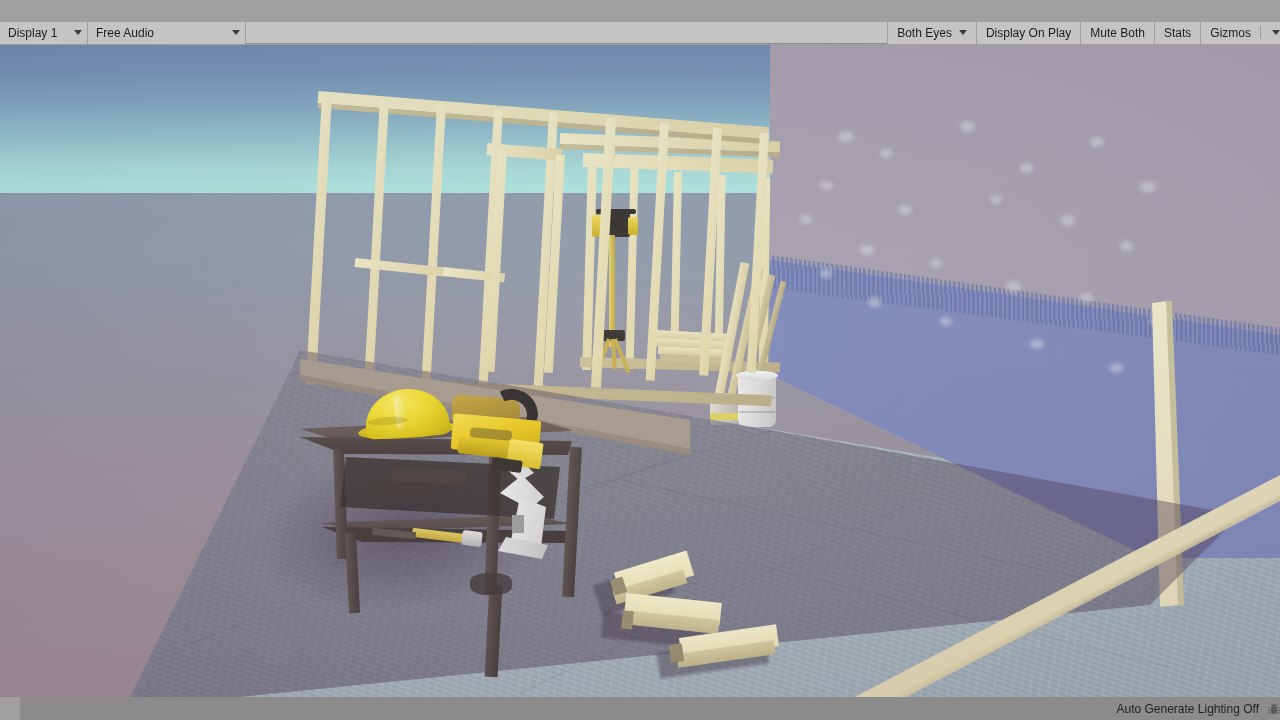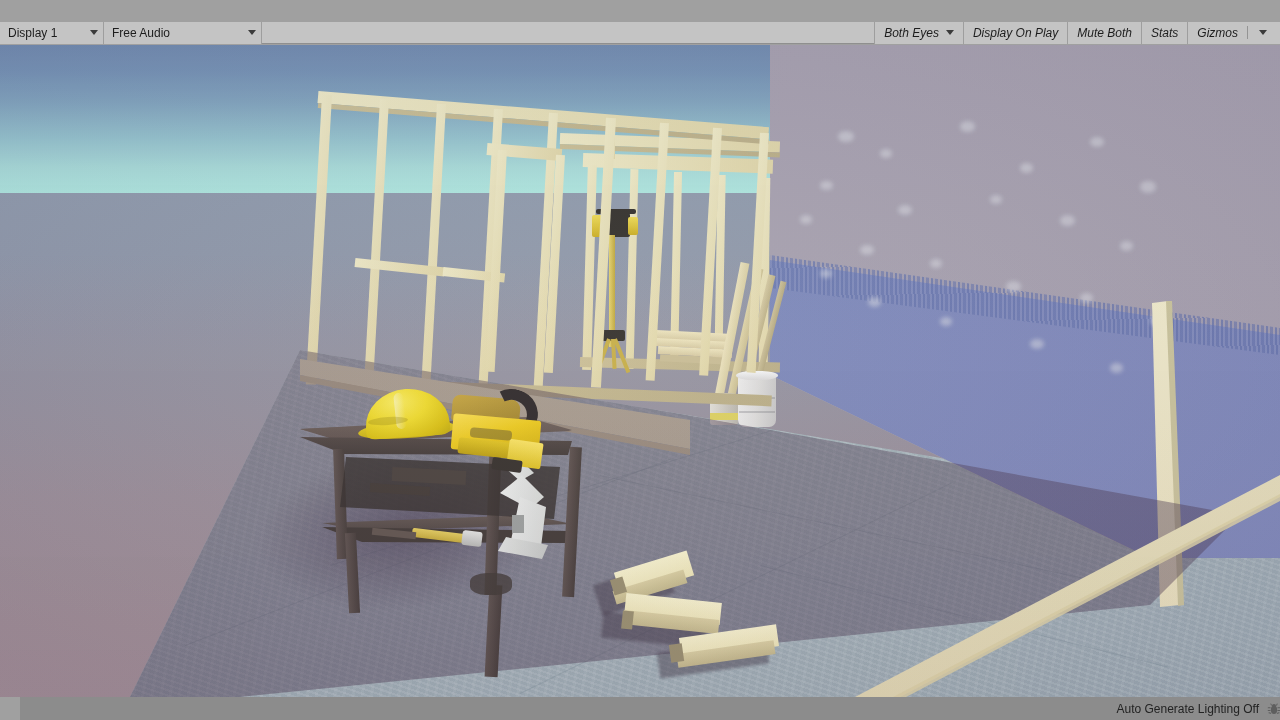--- a/index.html
+++ b/index.html
@@ -66,23 +66,23 @@
   .slider-track { position: absolute; left: 0; right: 0; height: 2px; background: #6e6e6e; }
   .slider-knob {
     position: absolute; left: 0px; width: 12px; height: 12px; border-radius: 50%;
     background: #6d5f6d; border: 1px solid #5b505b;
   }
   .scale-val { min-width: 18px; }
   .tb-spacer { flex: 1 1 auto; height: 22px; }
   .tb-btn {
     height: 22px; display: flex; align-items: center; gap: 7px;
     padding: 0 9px; border-left: 1px solid #9e9e9e;
-    white-space: nowrap; background: #c4c4c4; font-style: italic;
-  }
-  .tb-btn.gizmos { padding-right: 13px; }
+    white-space: nowrap; background: #c4c4c4;
+  }
+  .tb-btn.gizmos { padding-right: 0; }
   .gz-sep { width: 1px; height: 13px; background: #949494; margin: 0 4px 0 2px; }
 
   
   .gameview {
     position: absolute; left: 0; top: 45px; width: 1280px; height: 652px;
     overflow: hidden; background: #8e94a6;
   }
   .layer { position: absolute; }
 
   
@@ -328,21 +328,21 @@
   .bug-icon { width: 14px; height: 14px; display: block; opacity: .55; }
 </style>
 </head>
 <body>
 
 <div id="app">
 
 
   <div class="toolbar">
 
-    <div class="tb-dropdown" style="width:104px">
+    <div class="tb-dropdown" style="width:88px">
       <span class="lbl">Display 1</span>
       <span class="caret"></span>
     </div>
 
     <div class="tb-dropdown" style="width:158px">
       <span class="lbl">Free Audio</span>
       <span class="caret"></span>
     </div>
 
 

